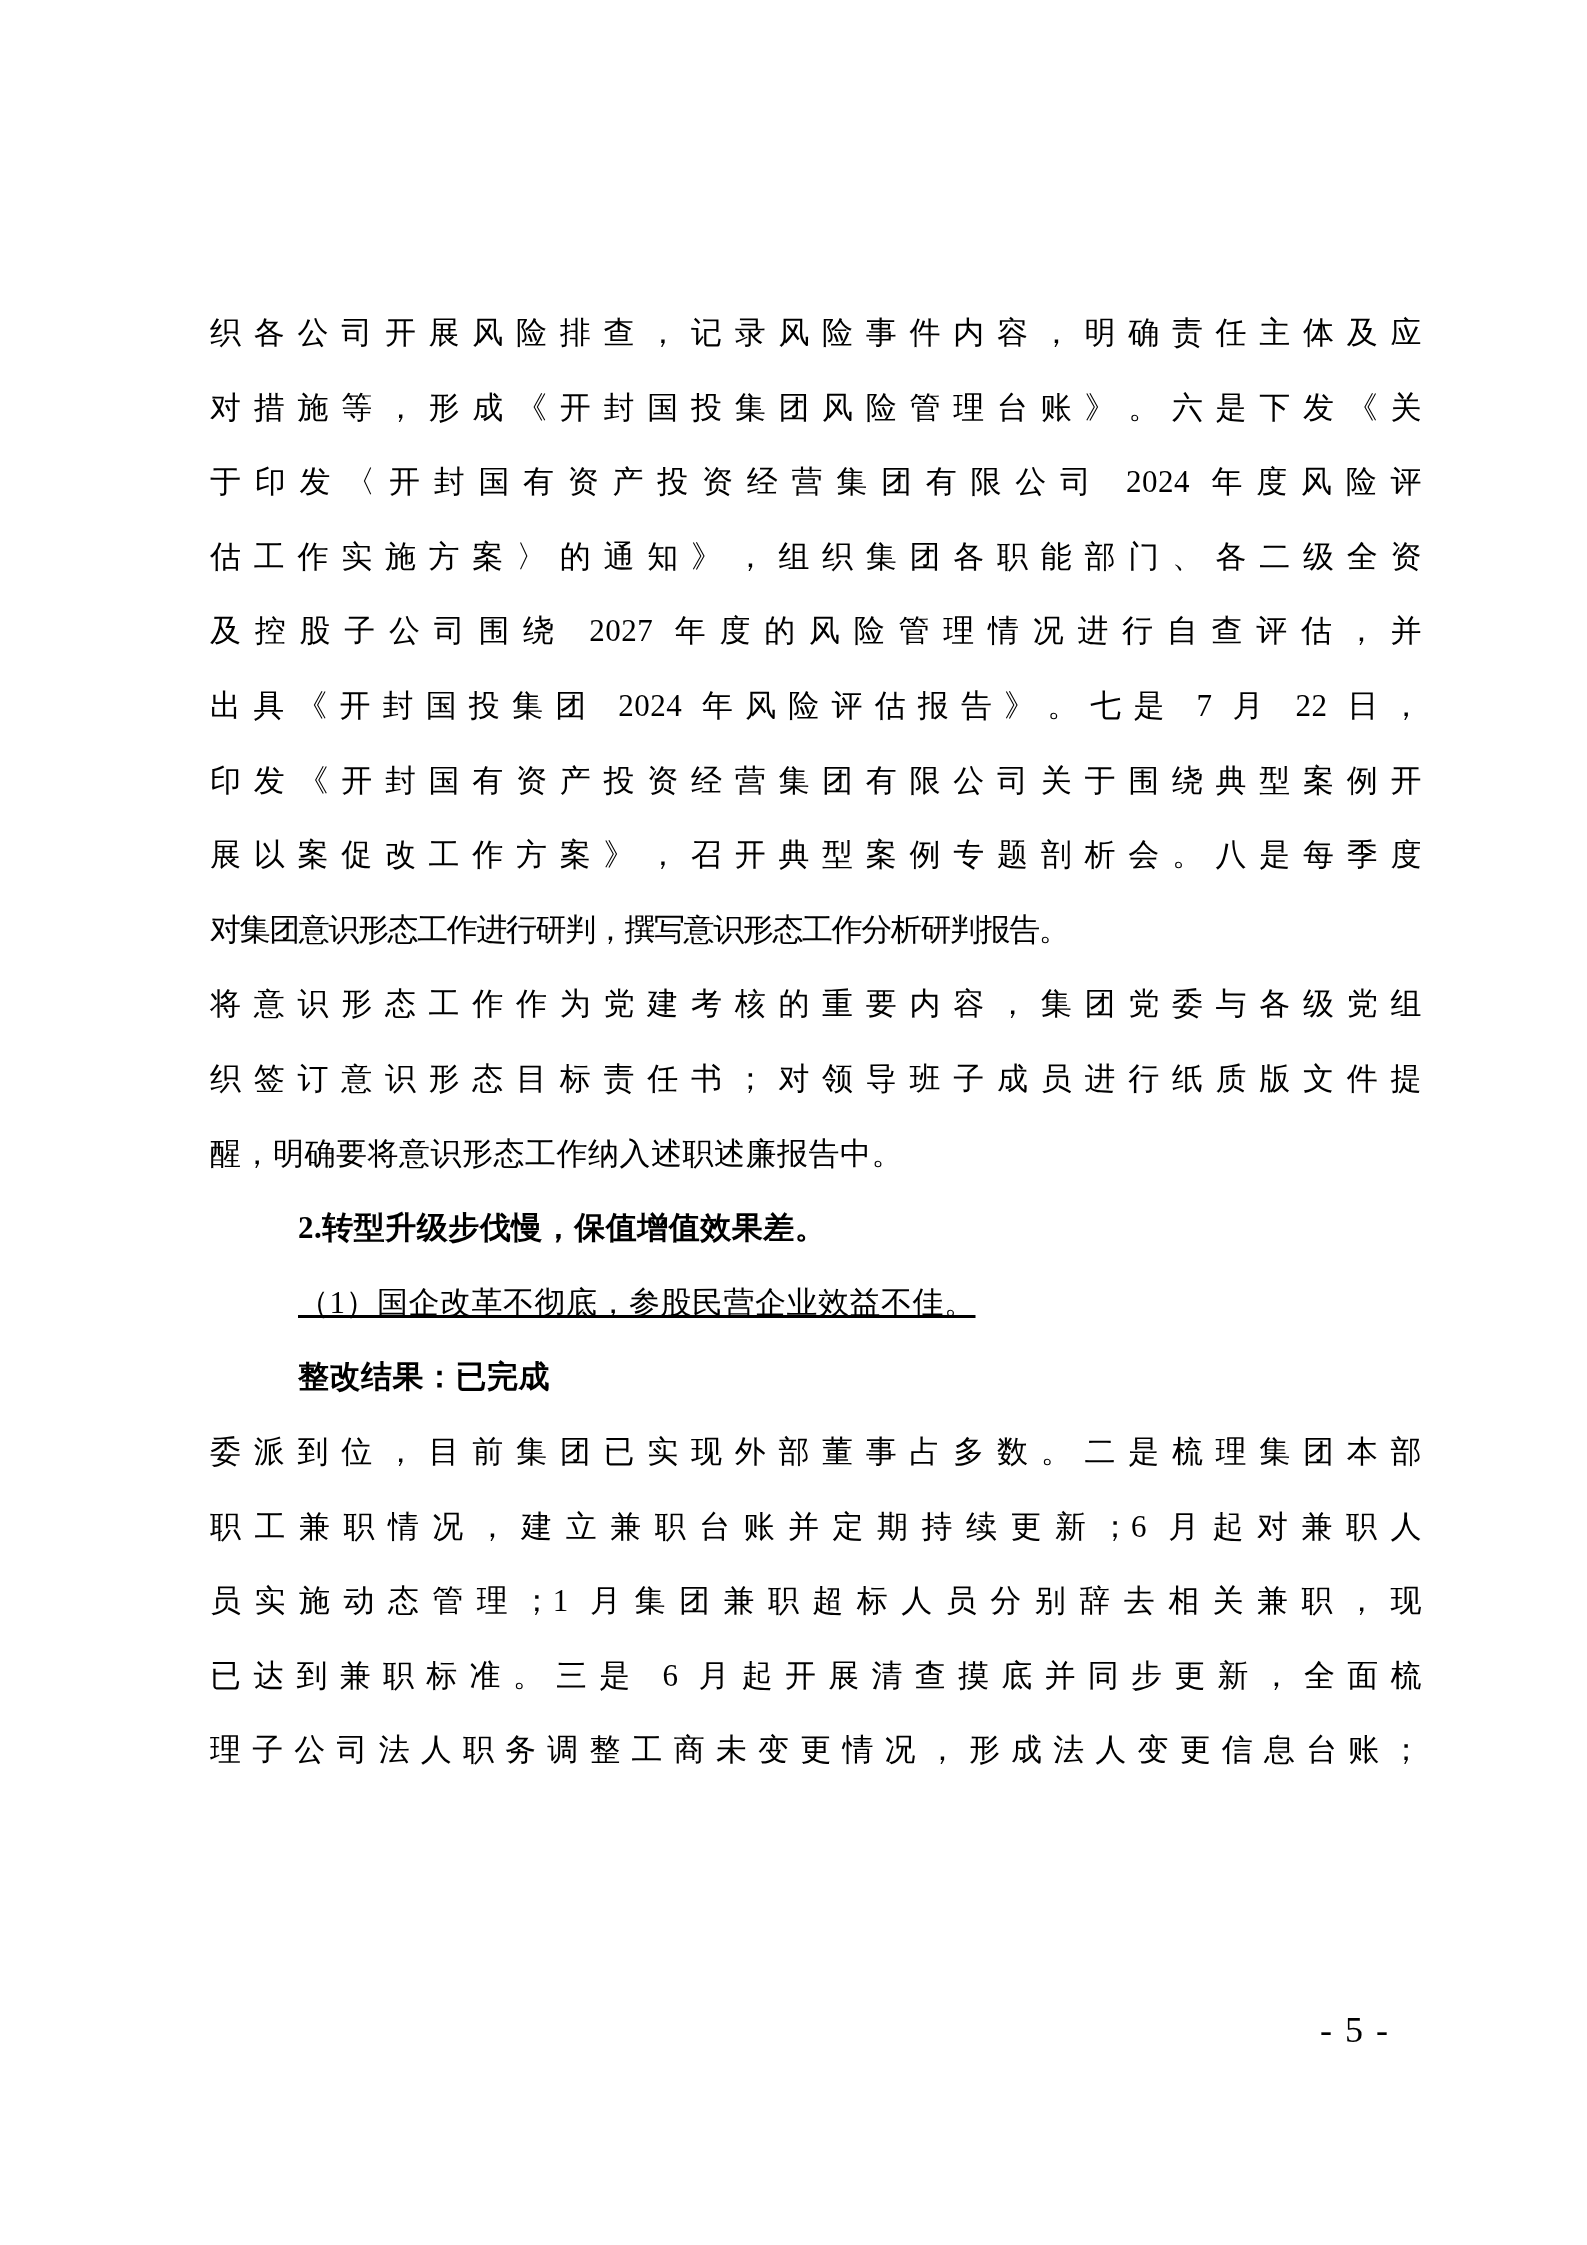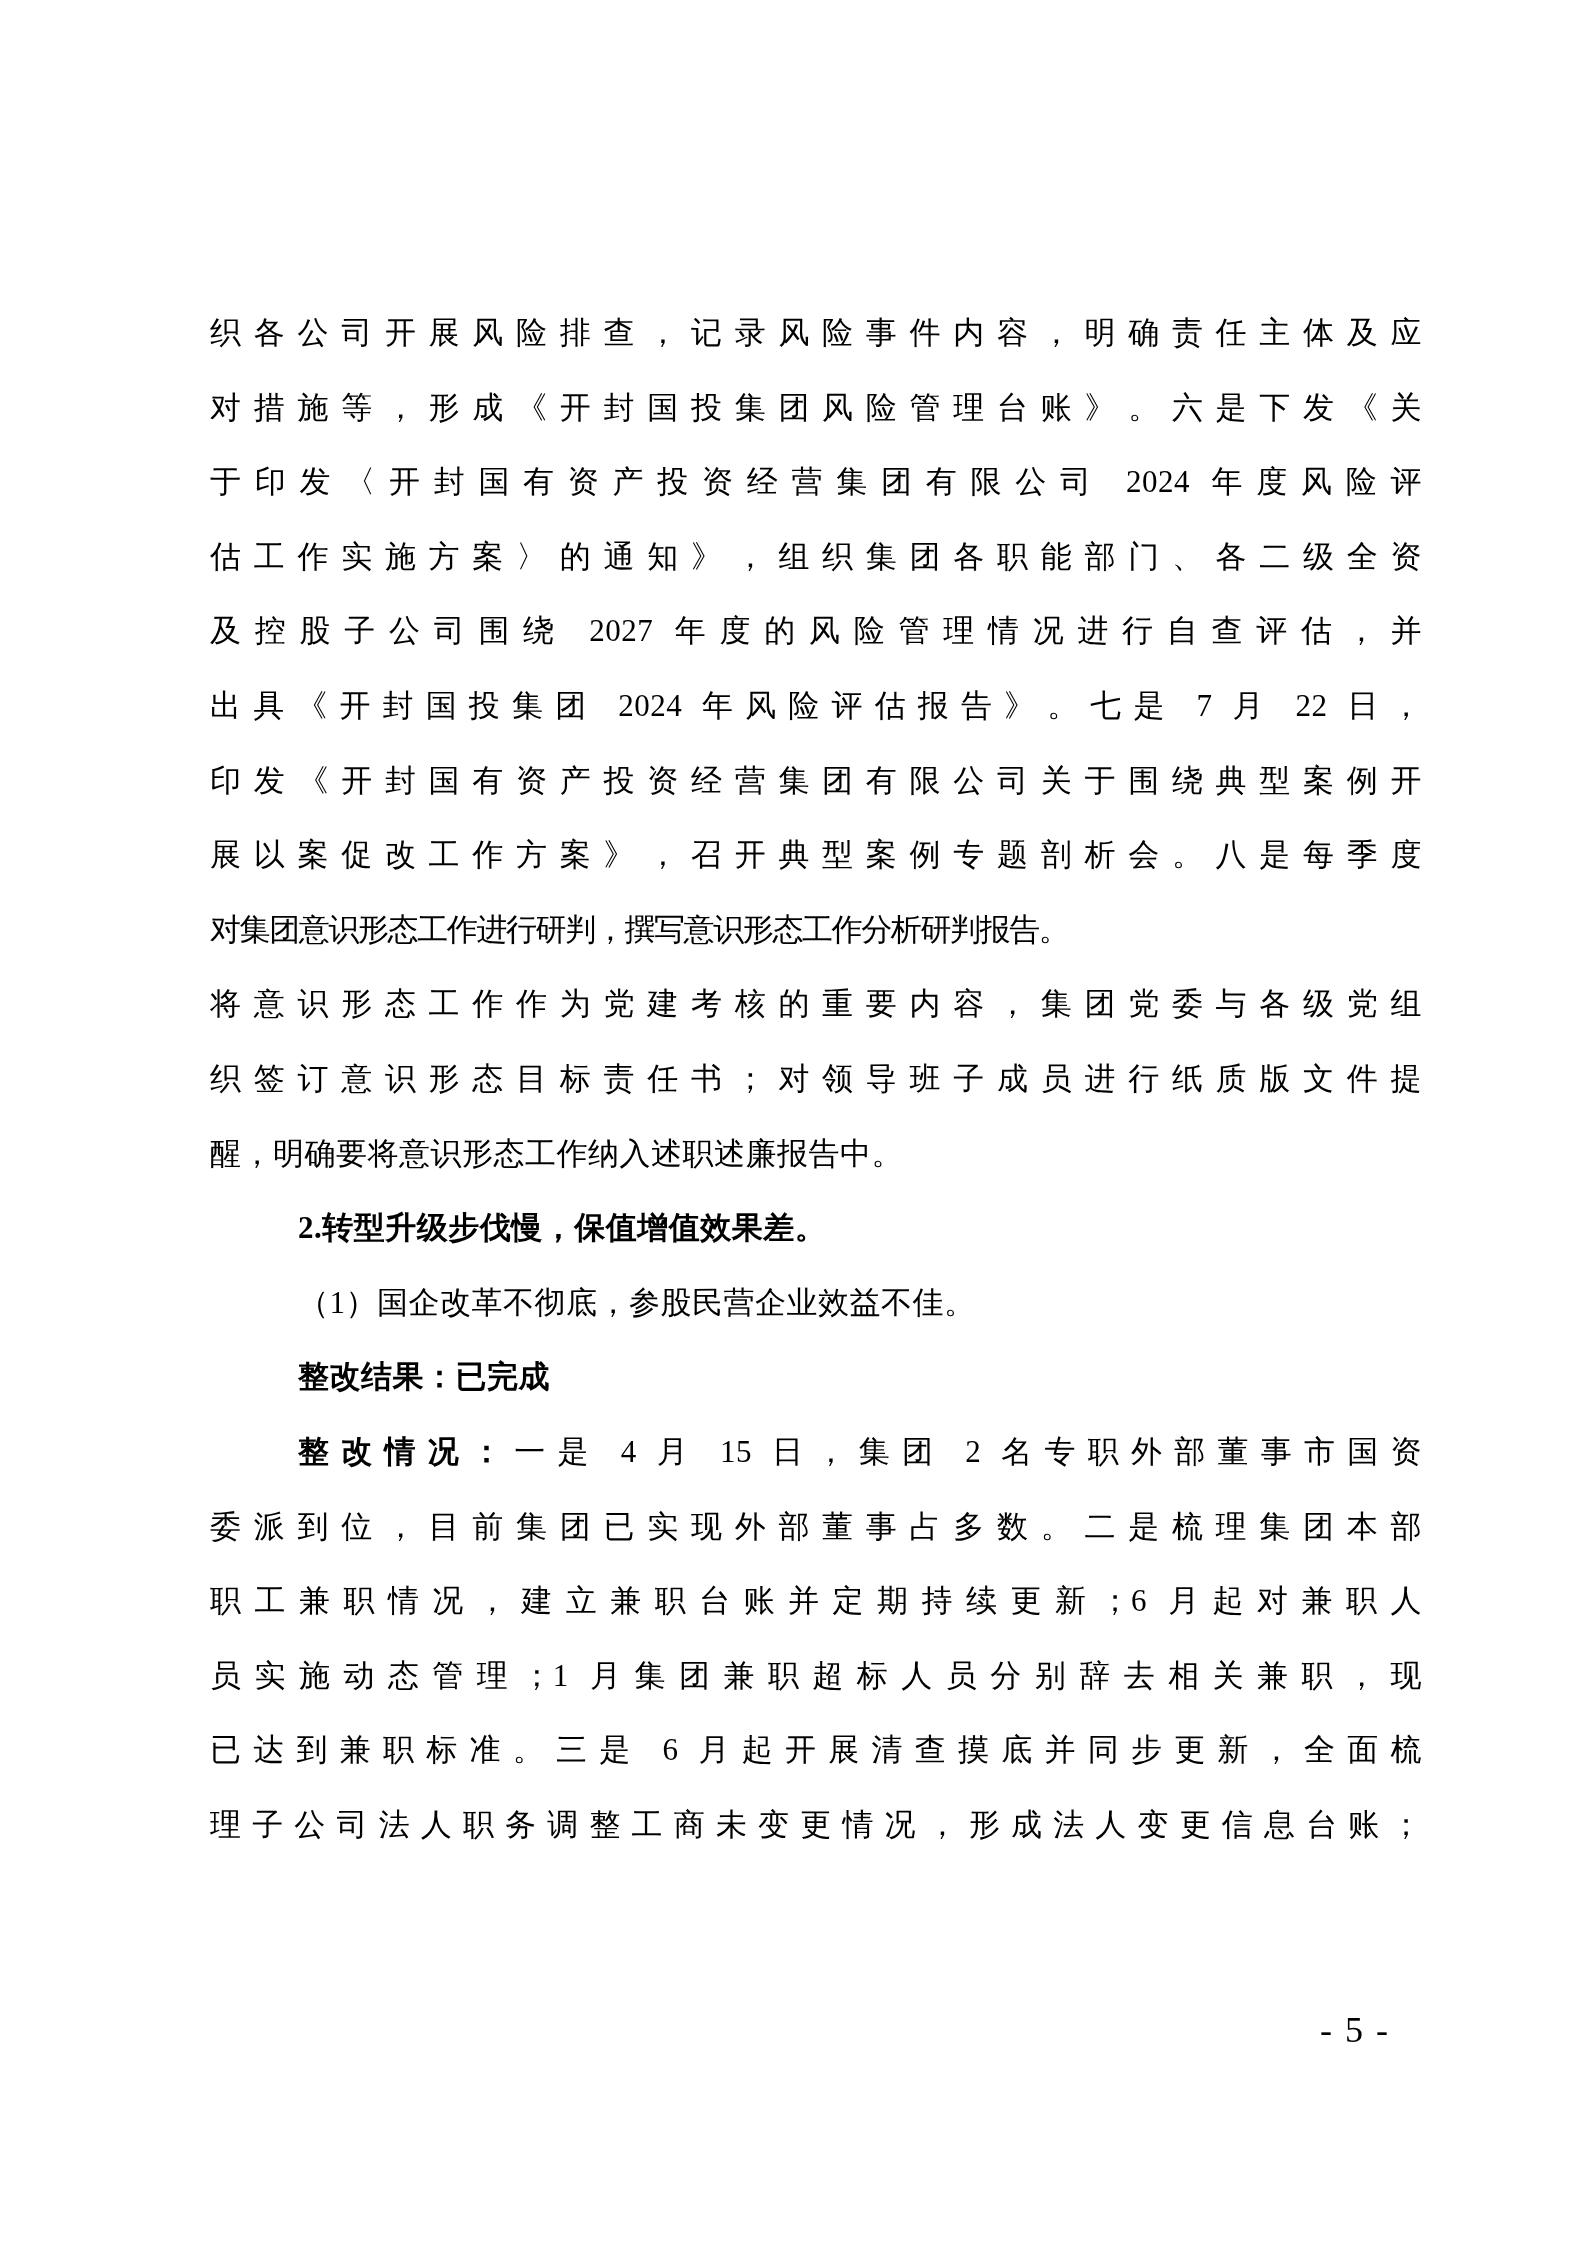--- a/index.html
+++ b/index.html
@@ -39,20 +39,21 @@
     padding-left: 88px;
   }
   .line.tight {
     letter-spacing: -1.4px;
     white-space: nowrap;
     text-align: left;
     text-align-last: left;
   }
   .kai {
     font-weight: 500;
+    text-decoration: underline;
   }
   .kaibold {
     font-weight: 700;
     margin-top: 24px;
   }
   .page-footer {
     position: absolute;
     top: 2008px;
     right: 197px;
     font-size: 36px;
@@ -74,21 +75,20 @@
       <div class="line justify"><span>出具《开封国投集团 2024 年风险评估报告》。七是 7 月 22 日，</span></div>
       <div class="line justify"><span>印发《开封国有资产投资经营集团有限公司关于围绕典型案例开</span></div>
       <div class="line justify"><span>展以案促改工作方案》，召开典型案例专题剖析会。八是每季度</span></div>
       <div class="line tight"><span>对集团意识形态工作进行研判，撰写意识形态工作分析研判报告。</span></div>
       <div class="line justify"><span>将意识形态工作作为党建考核的重要内容，集团党委与各级党组</span></div>
       <div class="line justify"><span>织签订意识形态目标责任书；对领导班子成员进行纸质版文件提</span></div>
       <div class="line"><span>醒，明确要将意识形态工作纳入述职述廉报告中。</span></div>
       <div class="line indent"><span class="kaibold">2.转型升级步伐慢，保值增值效果差。</span></div>
       <div class="line indent"><span class="kai">（1）国企改革不彻底，参股民营企业效益不佳。</span></div>
       <div class="line indent"><span class="kaibold">整改结果：已完成</span></div>
-      <div class="line justify indent"><span class="kaibold">整改情况：</span><span>一是 4 月 15 日，集团 2 名专职外部董事市国资</span></div>
       <div class="line justify"><span>委派到位，目前集团已实现外部董事占多数。二是梳理集团本部</span></div>
       <div class="line justify"><span>职工兼职情况，建立兼职台账并定期持续更新；6 月起对兼职人</span></div>
       <div class="line justify"><span>员实施动态管理；1 月集团兼职超标人员分别辞去相关兼职，现</span></div>
       <div class="line justify"><span>已达到兼职标准。三是 6 月起开展清查摸底并同步更新，全面梳</span></div>
       <div class="line justify"><span>理子公司法人职务调整工商未变更情况，形成法人变更信息台账；</span></div>
     </div>
   <div class="page-footer">- 5 -</div>
 </div>
 
 </body></html>

